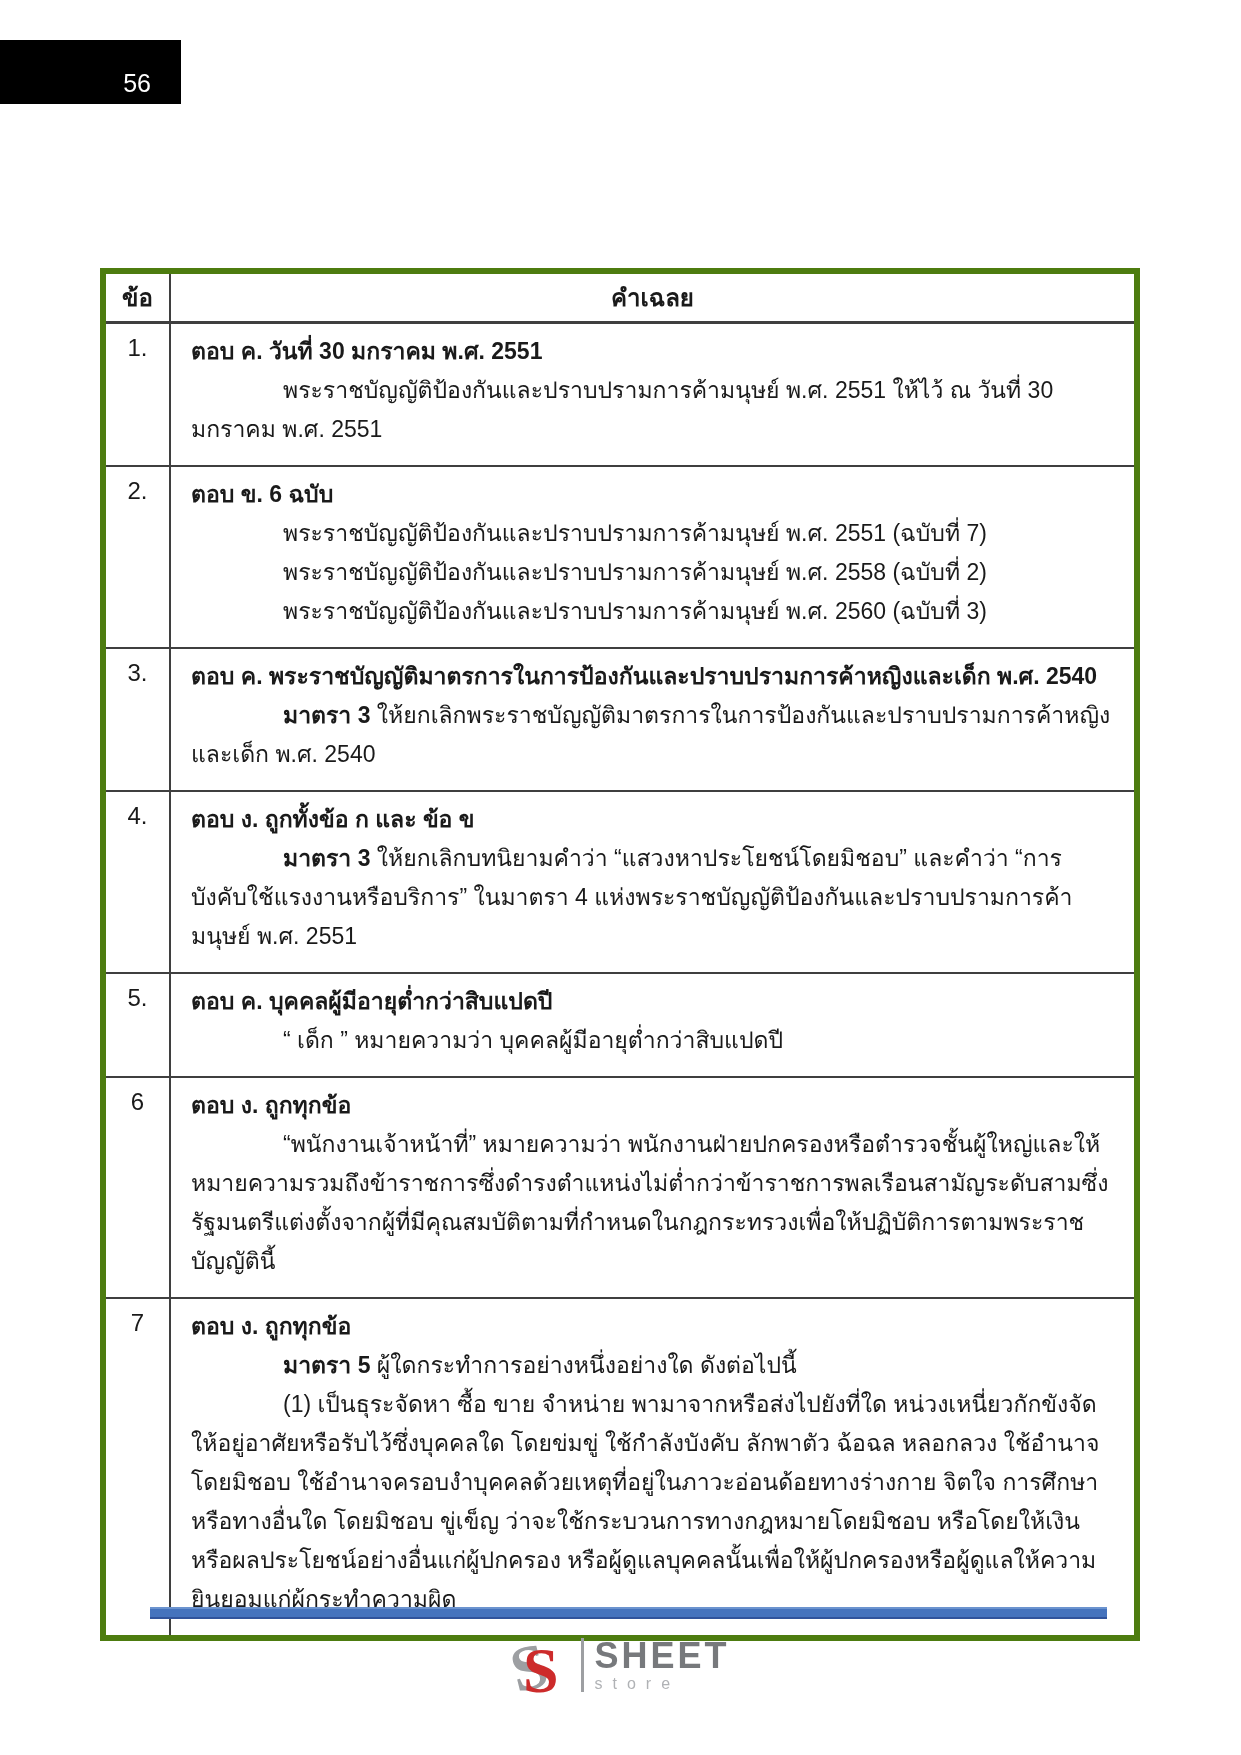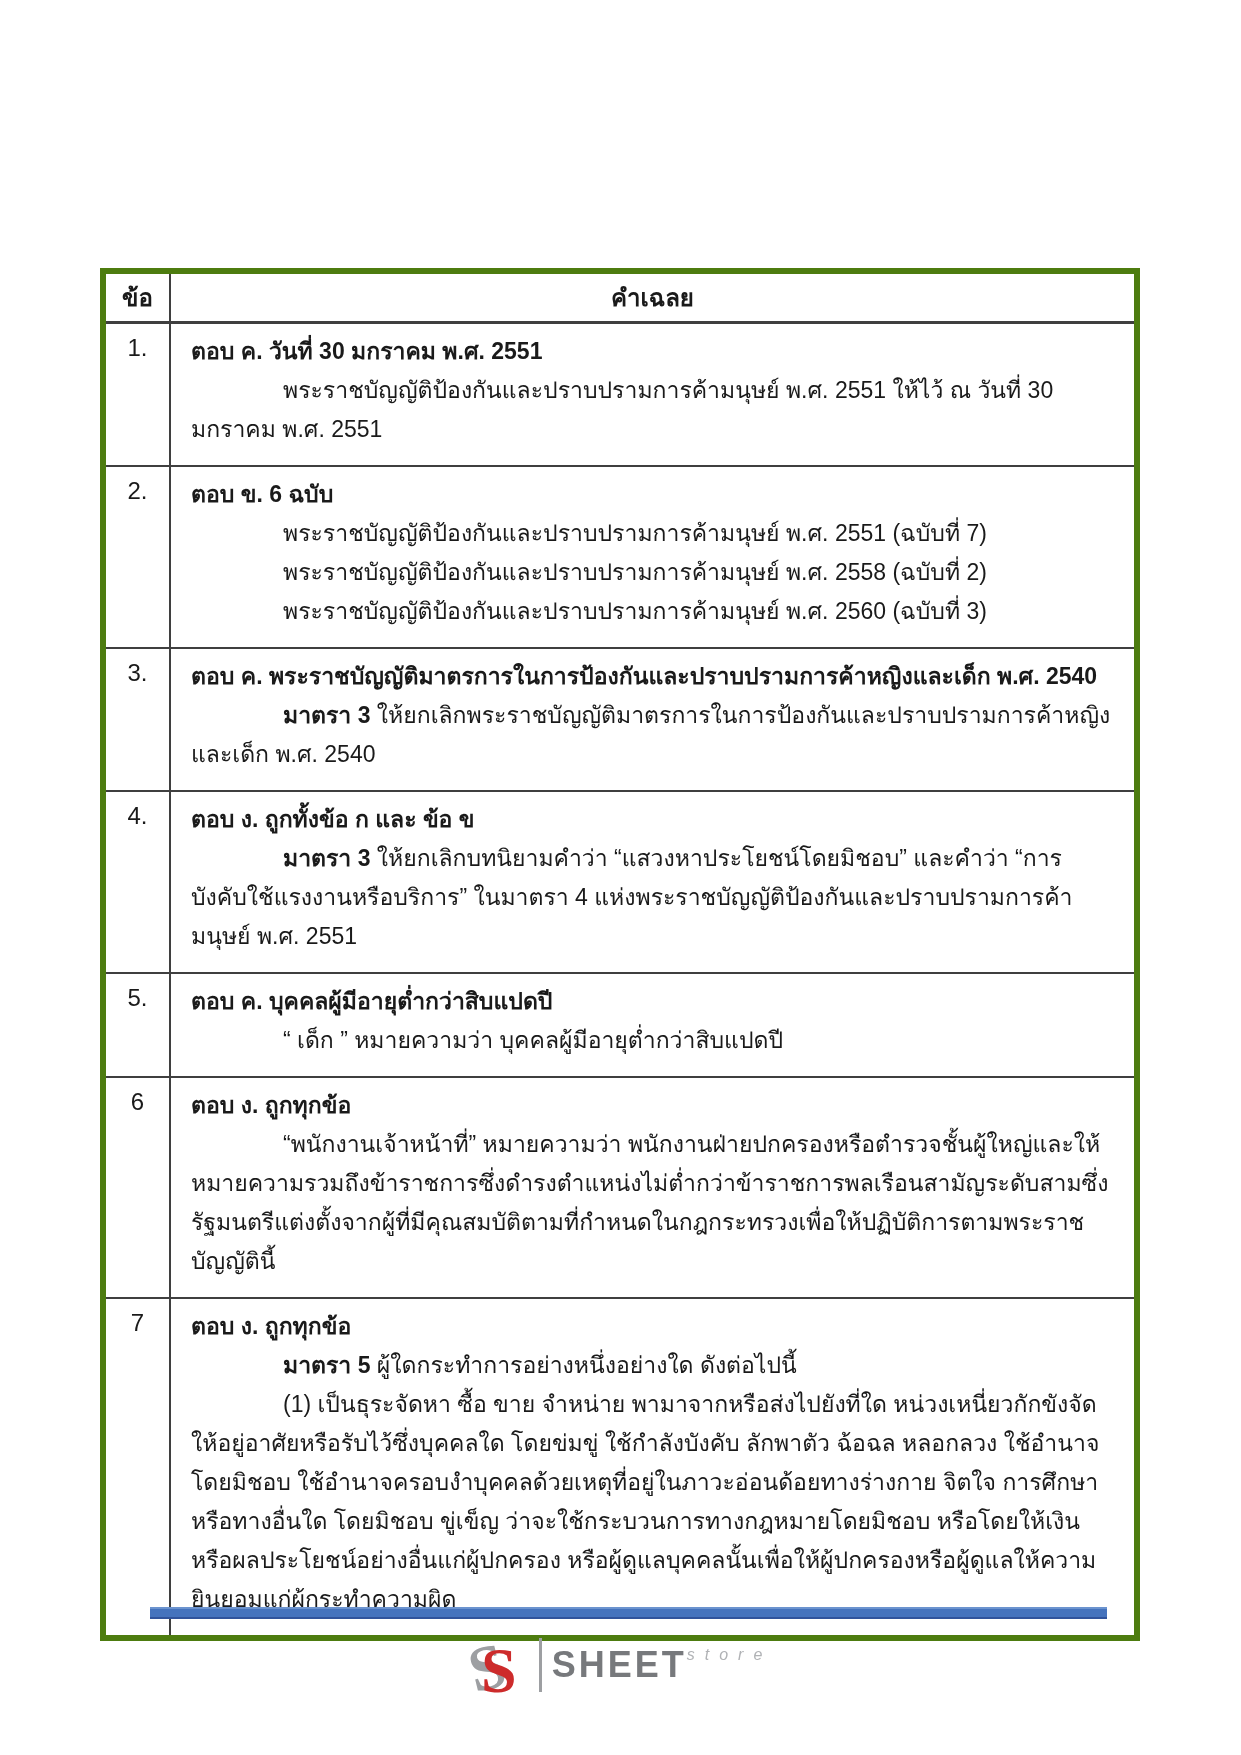--- a/index.html
+++ b/index.html
@@ -124,41 +124,43 @@
   .logo {
     display: flex;
     align-items: center;
   }
   .logo svg { display: block; }
   .logo-divider {
     width: 3px; height: 54px;
     background: #9d9fa2;
     margin: 0 10px 0 6px;
   }
-  .logo-text-col { display: flex; flex-direction: row; }
+  .logo-text-col { display: flex; flex-direction: column; }
   .logo-brand {
     font-size: 36px;
     font-weight: bold;
     color: #77797c;
     letter-spacing: 3px;
     line-height: 38px;
   }
   .logo-sub {
     font-size: 16px;
     color: #b0b2b5;
     letter-spacing: 10px;
     line-height: 18px;
-    font-style: italic;
   }
 </style>
 </head>
 <body>
 
 <div class="page">
 
+  <div class="page-num-box">
+    <span class="num">56</span>
+  </div>
 
 
 
   <div class="table-wrap">
     <table class="answers">
       <thead>
         <tr>
           <th class="col-no">ข้อ</th>
           <th class="col-ans">คำเฉลย</th>
         </tr>

